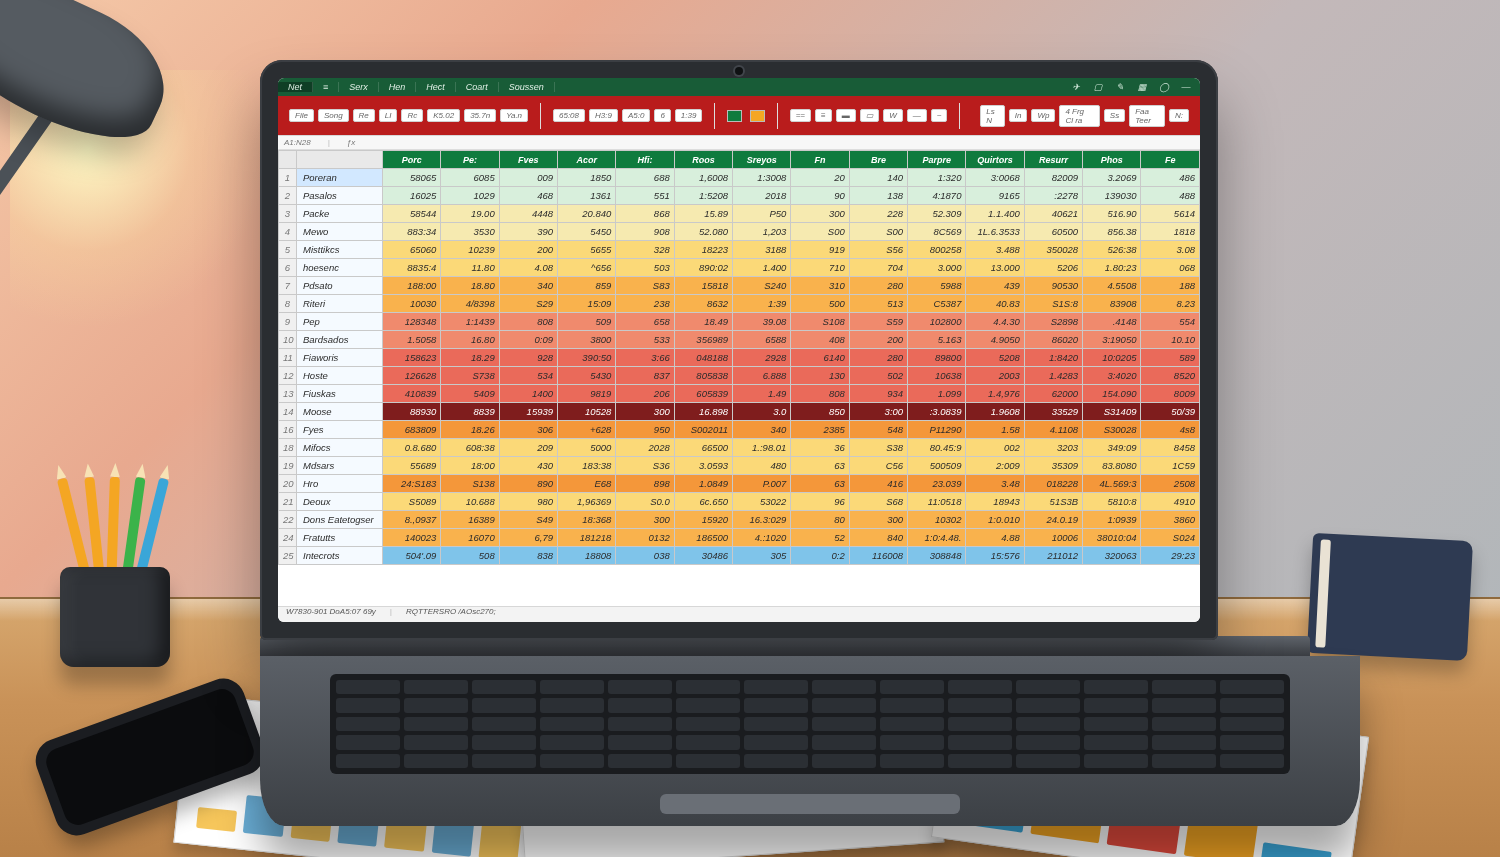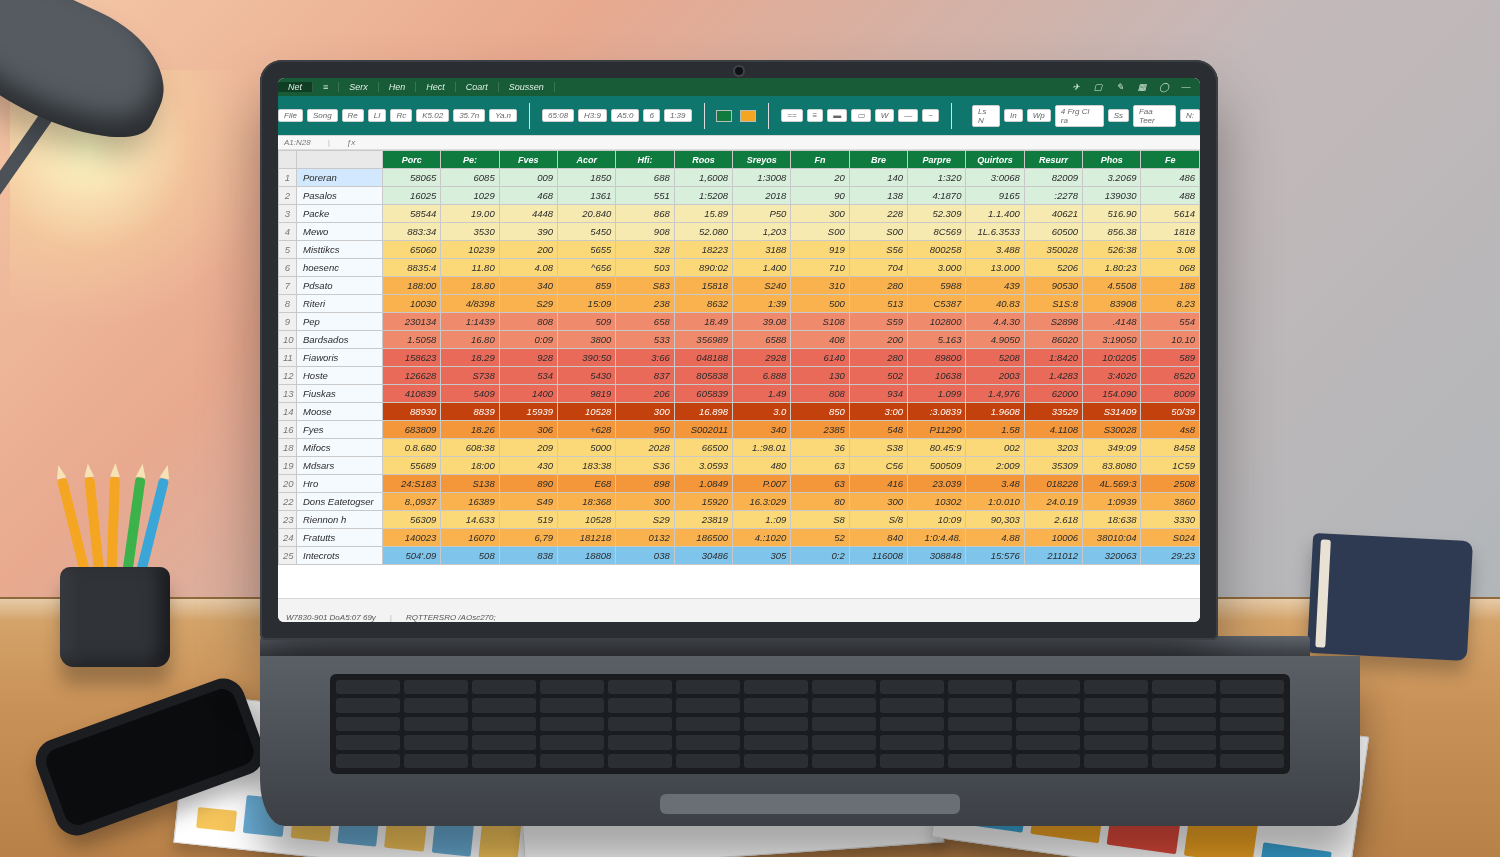--- a/index.html
+++ b/index.html
@@ -53,40 +53,40 @@
   .krow{display:grid;grid-template-columns:repeat(14,1fr);gap:4px;}
   .krow span{background:#2b2f34;border-radius:3px;}
   .trackpad{position:absolute;bottom:12px;left:50%;transform:translateX(-50%);width:300px;height:20px;background:#6a6f76;border-radius:6px;}
 
   
   .titlebar{height:18px;background:#185c37;display:flex;align-items:center;color:#dfeee4;font-size:9px;}
   .titlebar .tab{padding:0 10px;border-right:1px solid rgba(255,255,255,.15);cursor:default;}
   .titlebar .tab.first{background:#0f3e25;}
   .titlebar .spacer{flex:1}
   .titlebar .icon{width:16px;height:16px;display:flex;align-items:center;justify-content:center;color:#cfe6d8;}
-  .ribbon{height:40px;background:#0f766e;border-bottom:1px solid #d7d7d7;display:flex;align-items:center;gap:8px;padding:0 0;font-size:8px;color:#666;}
+  .ribbon{height:40px;background:#b91c1c;border-bottom:1px solid #d7d7d7;display:flex;align-items:center;gap:8px;padding:0 11px;font-size:8px;color:#666;}
   .ribbon .chip{border:1px solid #d0d0d0;border-radius:2px;padding:1px 5px;background:#fff;}
   .ribbon .grp{display:flex;gap:4px;align-items:center;}
   .ribbon .sep{width:1px;height:26px;background:#ddd;margin:0 4px;}
   .ribbon .swatch{width:16px;height:12px;border:1px solid #bbb;}
   .ribbon .swA{background:#0f7b3e}.ribbon .swB{background:#f4a623}
   .sheet-area{flex:1;overflow:hidden;position:relative;background:#fff;}
   table.grid{border-collapse:collapse;width:100%;table-layout:fixed;font-size:9.5px;}
   table.grid th,table.grid td{border:1px solid #c9c9c9;padding:2px 4px;height:18px;overflow:hidden;white-space:nowrap;}
   table.grid thead th{background:#0f7b3e;color:#fff;font-weight:600;text-align:center;font-size:9px;}
   table.grid thead th.rowh{background:#e9e9e9;color:#555;width:18px;}
   table.grid td.name{background:#f5faff;text-align:left;padding-left:6px;}
   table.grid td.num{text-align:right;}
   table.grid tbody th{background:#f0f0f0;color:#777;width:18px;font-weight:400;}
   tr.sel td.name{background:#d2e8ff;}
   
   .c-g{background:#d8efdc}.c-yg{background:#f6eab0}.c-y{background:#fbd978}.c-o{background:#f9b24d}
-  .c-do{background:#f4973a}.c-r{background:#f08a6d}.c-dr{background:#ea6a5a}.c-rr{background:#c2410c;color:#fff}
+  .c-do{background:#f4973a}.c-r{background:#f08a6d}.c-dr{background:#ea6a5a}.c-rr{background:#7f1d1d;color:#fff}
   .c-b{background:#7fc4ea}
-  .statusbar{height:24px;background:#f3f3f3;border-top:1px solid #d7d7d7;display:flex;align-items:flex-end;gap:14px;padding:0 8px;font-size:8px;color:#555;}
+  .statusbar{height:16px;background:#f3f3f3;border-top:1px solid #d7d7d7;display:flex;align-items:flex-start;gap:14px;padding:0 8px;font-size:8px;color:#555;}
   .statusbar .spacer{flex:1}
   .formula-label{background:#f7f7f7;border-bottom:1px solid #ddd;height:14px;font-size:8px;padding:0 6px;display:flex;align-items:center;gap:17px;color:#777;}
 </style>
 </head>
 <body>
 
 <div class="scene">
   <div class="wall"></div>
 
   <div class="lamp">
@@ -394,21 +394,21 @@
                   <td class="num c-o">513</td>
                   <td class="num c-o">C5387</td>
                   <td class="num c-o">40.83</td>
                   <td class="num c-o">S1S:8</td>
                   <td class="num c-o">83908</td>
                   <td class="num c-o">8.23</td>
                 </tr>
                 <tr>
                   <th>9</th>
                   <td class="name">Pep</td>
-                  <td class="num c-r">230134</td>
+                  <td class="num c-r">128348</td>
                   <td class="num c-r">1:1439</td>
                   <td class="num c-r">808</td>
                   <td class="num c-r">509</td>
                   <td class="num c-r">658</td>
                   <td class="num c-r">18.49</td>
                   <td class="num c-r">39.08</td>
                   <td class="num c-r">S108</td>
                   <td class="num c-r">S59</td>
                   <td class="num c-r">102800</td>
                   <td class="num c-r">4.4.30</td>
@@ -572,56 +572,56 @@
                   <td class="num c-do">P.007</td>
                   <td class="num c-do">63</td>
                   <td class="num c-do">416</td>
                   <td class="num c-do">23.039</td>
                   <td class="num c-do">3.48</td>
                   <td class="num c-do">018228</td>
                   <td class="num c-do">4L.569:3</td>
                   <td class="num c-do">2508</td>
                 </tr>
                 <tr>
+                  <th>21</th>
+                  <td class="name">Deoux</td>
+                  <td class="num c-y">S5089</td>
+                  <td class="num c-y">10.688</td>
+                  <td class="num c-y">980</td>
+                  <td class="num c-y">1,96369</td>
+                  <td class="num c-y">S0.0</td>
+                  <td class="num c-y">6c.650</td>
+                  <td class="num c-y">53022</td>
+                  <td class="num c-y">96</td>
+                  <td class="num c-y">S68</td>
+                  <td class="num c-y">11:0518</td>
+                  <td class="num c-y">18943</td>
+                  <td class="num c-y">51S3B</td>
+                  <td class="num c-y">5810:8</td>
+                  <td class="num c-y">4910</td>
+                </tr>
+                <tr>
                   <th>22</th>
                   <td class="name">Dons Eatetogser</td>
                   <td class="num c-o">8.,0937</td>
                   <td class="num c-o">16389</td>
                   <td class="num c-o">S49</td>
                   <td class="num c-o">18:368</td>
                   <td class="num c-o">300</td>
                   <td class="num c-o">15920</td>
                   <td class="num c-o">16.3:029</td>
                   <td class="num c-o">80</td>
                   <td class="num c-o">300</td>
                   <td class="num c-o">10302</td>
                   <td class="num c-o">1:0.010</td>
                   <td class="num c-o">24.0.19</td>
                   <td class="num c-o">1:0939</td>
                   <td class="num c-o">3860</td>
                 </tr>
                 <tr>
-                  <th>23</th>
-                  <td class="name">Riennon h</td>
-                  <td class="num c-y">56309</td>
-                  <td class="num c-y">14.633</td>
-                  <td class="num c-y">519</td>
-                  <td class="num c-y">10528</td>
-                  <td class="num c-y">S29</td>
-                  <td class="num c-y">23819</td>
-                  <td class="num c-y">1.:09</td>
-                  <td class="num c-y">S8</td>
-                  <td class="num c-y">S/8</td>
-                  <td class="num c-y">10:09</td>
-                  <td class="num c-y">90,303</td>
-                  <td class="num c-y">2.618</td>
-                  <td class="num c-y">18:638</td>
-                  <td class="num c-y">3330</td>
-                </tr>
-                <tr>
                   <th>24</th>
                   <td class="name">Fratutts</td>
                   <td class="num c-o">140023</td>
                   <td class="num c-o">16070</td>
                   <td class="num c-o">6,79</td>
                   <td class="num c-o">181218</td>
                   <td class="num c-o">0132</td>
                   <td class="num c-o">186500</td>
                   <td class="num c-o">4.:1020</td>
                   <td class="num c-o">52</td>

